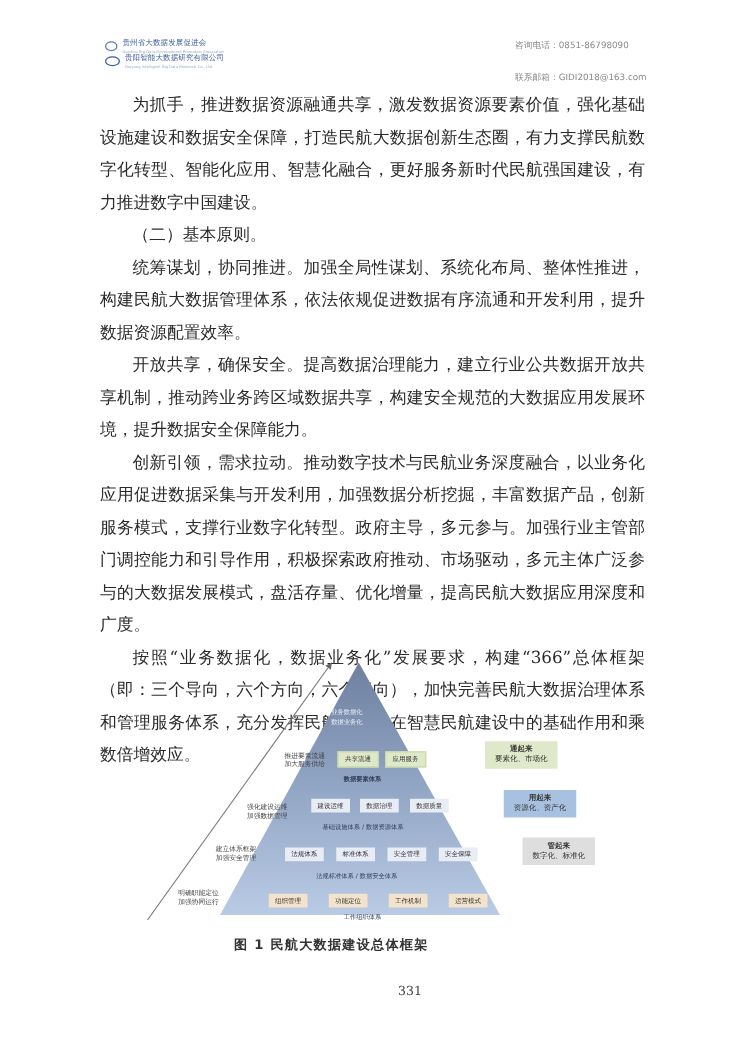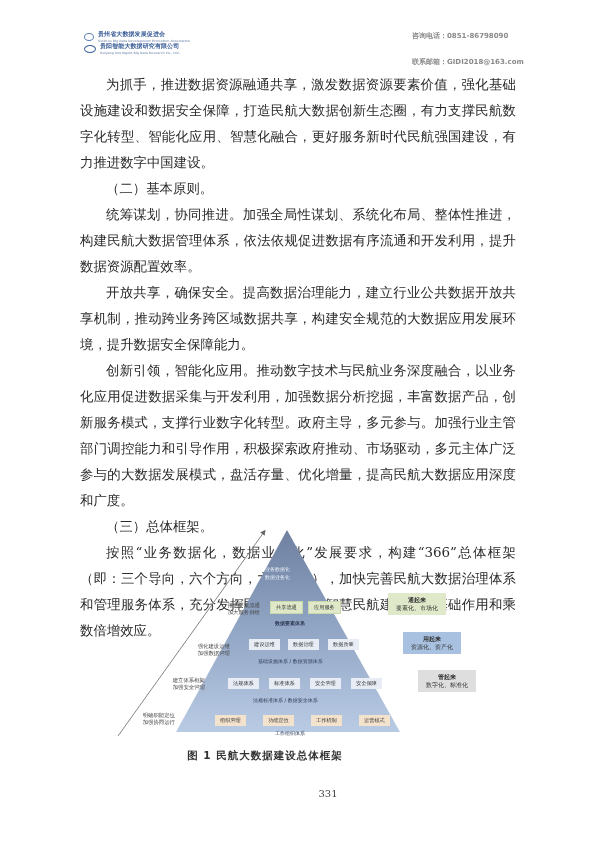--- a/index.html
+++ b/index.html
@@ -1,17 +1,17 @@
 <!DOCTYPE html>
 <html><head>
   <meta charset="utf-8">
   <style>
     html, body { margin: 0; padding: 0; background: #ffffff; }
     body { width: 600px; height: 848px; position: relative; overflow: hidden; font-family: "DejaVu Serif", "Liberation Serif", serif; color: #2a2a2a; }
-    .header { position: absolute; left: 0; top: 0; width: 600px; height: 60px; font-weight: bold; }
+    .header { position: absolute; left: 0; top: 0; width: 600px; height: 60px; }
     .logo-row { position: absolute; left: 84px; display: flex; align-items: center; gap: 4px; }
     .logo-row.r1 { top: 30px; }
     .logo-row.r2 { top: 42px; }
     .logo-mark { width: 10px; height: 8px; border: 1px solid #5a7fb0; border-radius: 50%; box-sizing: border-box; }
     .logo-mark.m2 { width: 12px; border-color: #3a5f9a; }
     .logo-text { font-family: "DejaVu Sans", sans-serif; font-size: 6px; color: #3b5e98; letter-spacing: 0.1px; }
     .logo-sub { font-family: "DejaVu Sans", sans-serif; font-size: 3px; color: #9aaac5; }
     .contact { position: absolute; left: 412px; font-family: "DejaVu Sans", sans-serif; font-size: 7px; color: #8a8a8a; }
     .contact.c1 { top: 31px; }
     .contact.c2 { top: 57px; }
@@ -59,22 +59,21 @@
   </div>
   <div class="contact c1"><span>咨询电话：</span><span>0851-86798090</span></div>
   <div class="contact c2"><span>联系邮箱：</span><span>GIDI2018@163.com</span></div>
 </div>
 
 <div class="content">
   <p class="para indent">为抓手，推进数据资源融通共享，激发数据资源要素价值，强化基础设施建设和数据安全保障，打造民航大数据创新生态圈，有力支撑民航数字化转型、智能化应用、智慧化融合，更好服务新时代民航强国建设，有力推进数字中国建设。</p>
   <p class="heading">（二）基本原则。</p>
   <p class="para indent">统筹谋划，协同推进。加强全局性谋划、系统化布局、整体性推进，构建民航大数据管理体系，依法依规促进数据有序流通和开发利用，提升数据资源配置效率。</p>
   <p class="para indent">开放共享，确保安全。提高数据治理能力，建立行业公共数据开放共享机制，推动跨业务跨区域数据共享，构建安全规范的大数据应用发展环境，提升数据安全保障能力。</p>
-  <p class="para indent">创新引领，智能化应用。推动数字技术与民航业务深度融合，以业务化应用促进数据采集与开发利用，加强数据分析挖掘，丰富数据产品，创新服务模式，支撑行业数字化转型。政府主导，多元参与。加强行业主管部门调控能力和引导作用，积极探索政府推动、市场驱动，多元主体广泛参与的大数据发展模式，盘活存量、优化增量，提高民航大数据应用深度和广度。</p>
-  <p class="heading">（三）总体框架。</p>
+  <p class="para indent">创新引领，需求拉动。推动数字技术与民航业务深度融合，以业务化应用促进数据采集与开发利用，加强数据分析挖掘，丰富数据产品，创新服务模式，支撑行业数字化转型。政府主导，多元参与。加强行业主管部门调控能力和引导作用，积极探索政府推动、市场驱动，多元主体广泛参与的大数据发展模式，盘活存量、优化增量，提高民航大数据应用深度和广度。</p>
   <p class="para indent">按照“业务数据化，数据业务化”发展要求，构建“366”总体框架（即：三个导向，六个方向，六个靶向），加快完善民航大数据治理体系和管理服务体系，充分发挥民航大数据在智慧民航建设中的基础作用和乘数倍增效应。</p>
 </div>
 
 <div class="figure">
   <svg class="pyramid" width="400" height="215" viewBox="0 0 400 215">
     <defs>
       <linearGradient id="pg" x1="0" y1="0" x2="0" y2="1">
         <stop offset="0" stop-color="#6f80a0"></stop>
         <stop offset="0.45" stop-color="#8ea2c2"></stop>
         <stop offset="1" stop-color="#b9cbe4"></stop>

